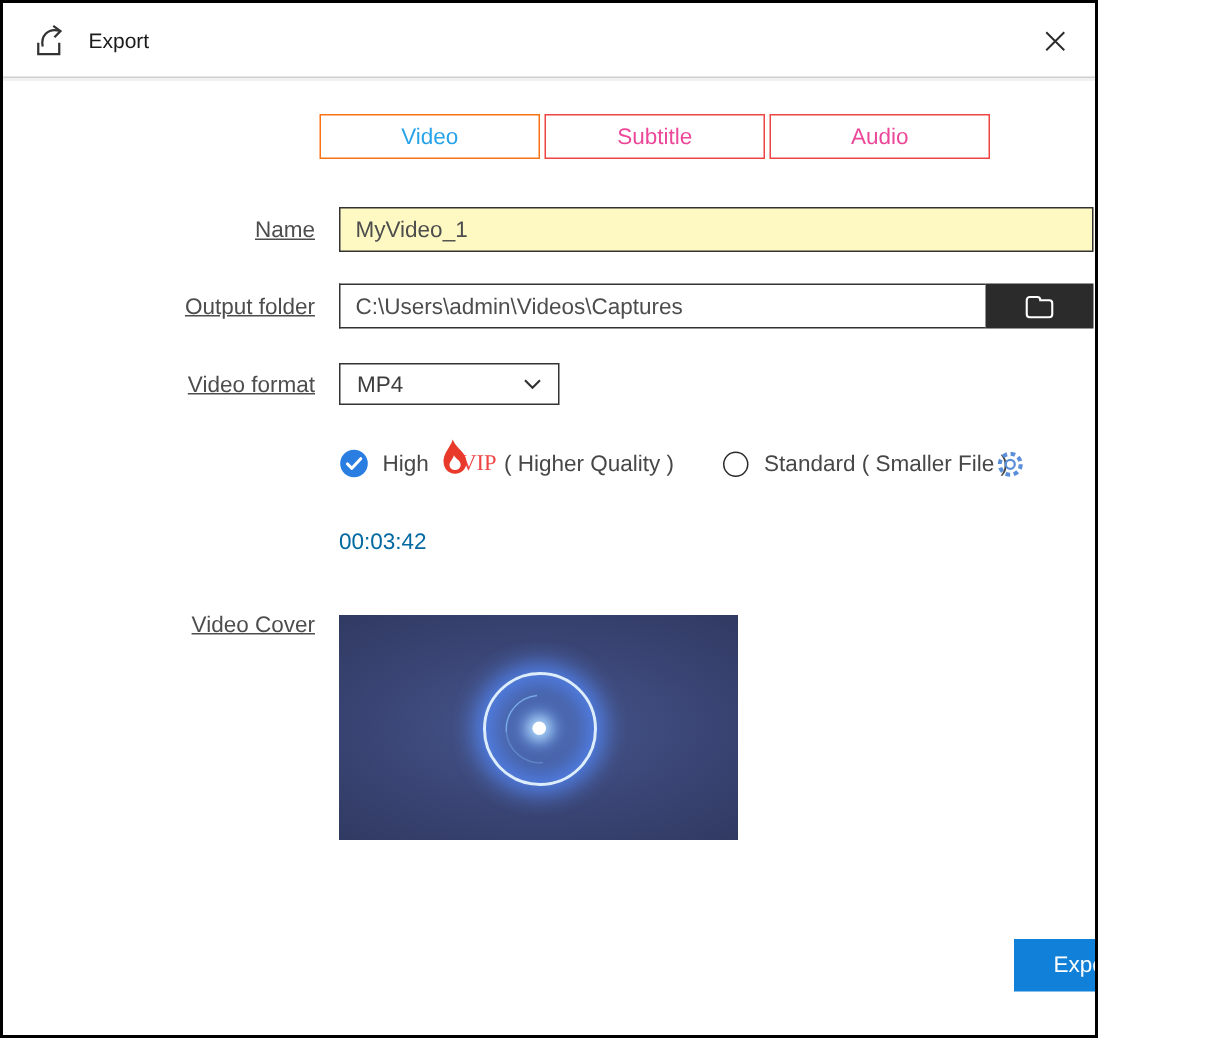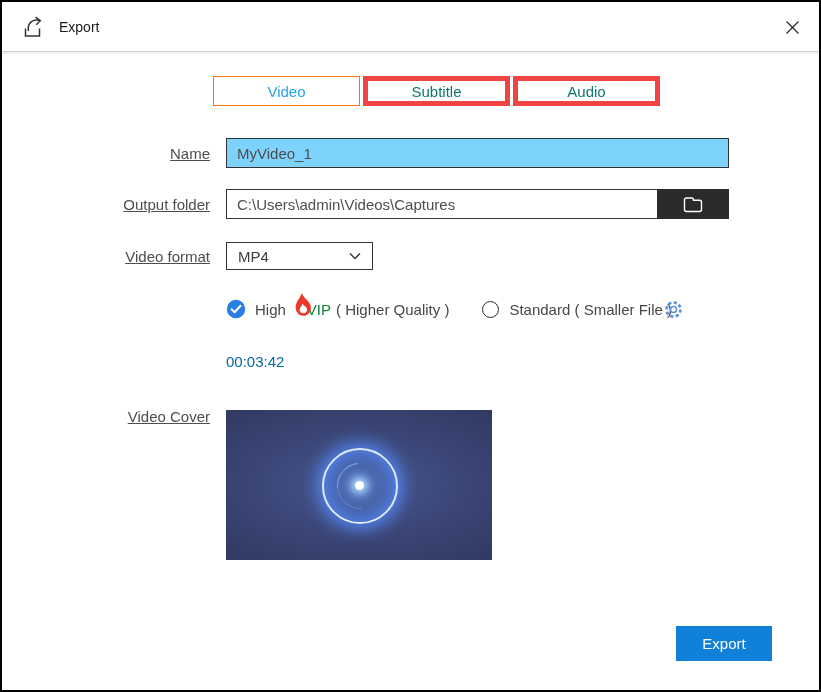--- a/index.html
+++ b/index.html
@@ -1,17 +1,17 @@
 <!DOCTYPE html>
 <html><head>
 <meta charset="utf-8">
 <style>
   html,body { margin:0; padding:0; background:#fff; font-family:"Liberation Sans", sans-serif; }
   .window {
-    position:relative; width:821px; height:692px; box-sizing:border-box;
+    position:relative; width:732px; height:692px; box-sizing:border-box;
     background:#fff; border:2px solid #000; overflow:hidden;
   }
   
   .titlebar {
     position:absolute; top:0; left:0; right:0; height:50px;
     display:flex; align-items:center; padding:0 18px; box-sizing:border-box;
     border-bottom:1px solid #cfcfcf; box-shadow:0 2px 0 #f1f1f1;
     background:#fff;
   }
   .title-icon { display:flex; margin-right:13px; }
@@ -21,30 +21,30 @@
     display:flex; align-items:center; justify-content:center; cursor:pointer; background:transparent; border:none;
   }
   
   .tabs { position:absolute; top:74px; left:211px; display:flex; gap:3px; }
   .tab {
     width:147px; height:30px; box-sizing:border-box; background:#fff;
     display:flex; align-items:center; justify-content:center;
     font-size:15px; cursor:pointer;
   }
   .tab.active { border:1px solid #f97316; color:#29a3e8;text-align:right; }
-  .tab.inactive { border:5px solid #ef4444; color:#0f766e; }
+  .tab.inactive { border:1px solid #ef4444; color:#ec4899; }
   
   .flabel {
     position:absolute; left:0; width:208px; text-align:right;
     font-size:15px; color:#4d4d4d; line-height:17px;text-decoration:underline;
   }
   .text-input {
     position:absolute; left:224px; width:503px; height:30px; box-sizing:border-box;
     border:1px solid #333; padding:0 10px; font-size:15px; color:#4d4d4d;
-    font-family:"Liberation Sans", sans-serif; background:#7dd3fc; outline:none;
+    font-family:"Liberation Sans", sans-serif; background:#fef9c3; outline:none;
   }
   .output-wrap { position:absolute; left:224px; top:187px; width:503px; height:30px; display:flex;border-radius:12px; }
   .output-input {
     flex:1; min-width:0; height:30px; box-sizing:border-box;
     border:1px solid #333; border-right:none; padding:0 10px;
     font-size:15px; color:#4d4d4d; font-family:"Liberation Sans", sans-serif; outline:none;
   }
   .folder-btn {
     width:72px; height:30px; background:#2b2b2b; border:none; cursor:pointer;
     display:flex; align-items:center; justify-content:center;
@@ -56,21 +56,21 @@
   }
   .quality-row {
     position:absolute; left:224px; top:292px; height:30px;
     display:flex; align-items:center; font-size:15px; color:#474747;
   }
   .q-option { display:flex; align-items:center; cursor:pointer; }
   .radio-off {
     width:17px; height:17px; border-radius:50%; box-sizing:border-box;
     border:1.6px solid #2b2b2b; background:#fff; display:inline-block;
   }
-  .vip-text { color:#15803d; font-size:15px; margin-left:-7px; }
+  .vip-text { color:#ef4444; font-size:15px; margin-left:-7px;font-family:Liberation Serif, serif; }
   .flame-wrap { display:flex; position:relative; top:-4px; margin-left:5px; }
   .gear-btn {
     position:absolute; left:659px; top:295px; width:24px; height:24px;
     background:transparent; border:none; padding:0; cursor:pointer;
     display:flex; align-items:center; justify-content:center;
   }
   .duration-value { position:absolute; left:224px; top:351px; font-size:15px; color:#0369a1; }
   
   .cover {
     position:absolute; left:224px; top:408px; width:266px; height:150px; overflow:hidden;

